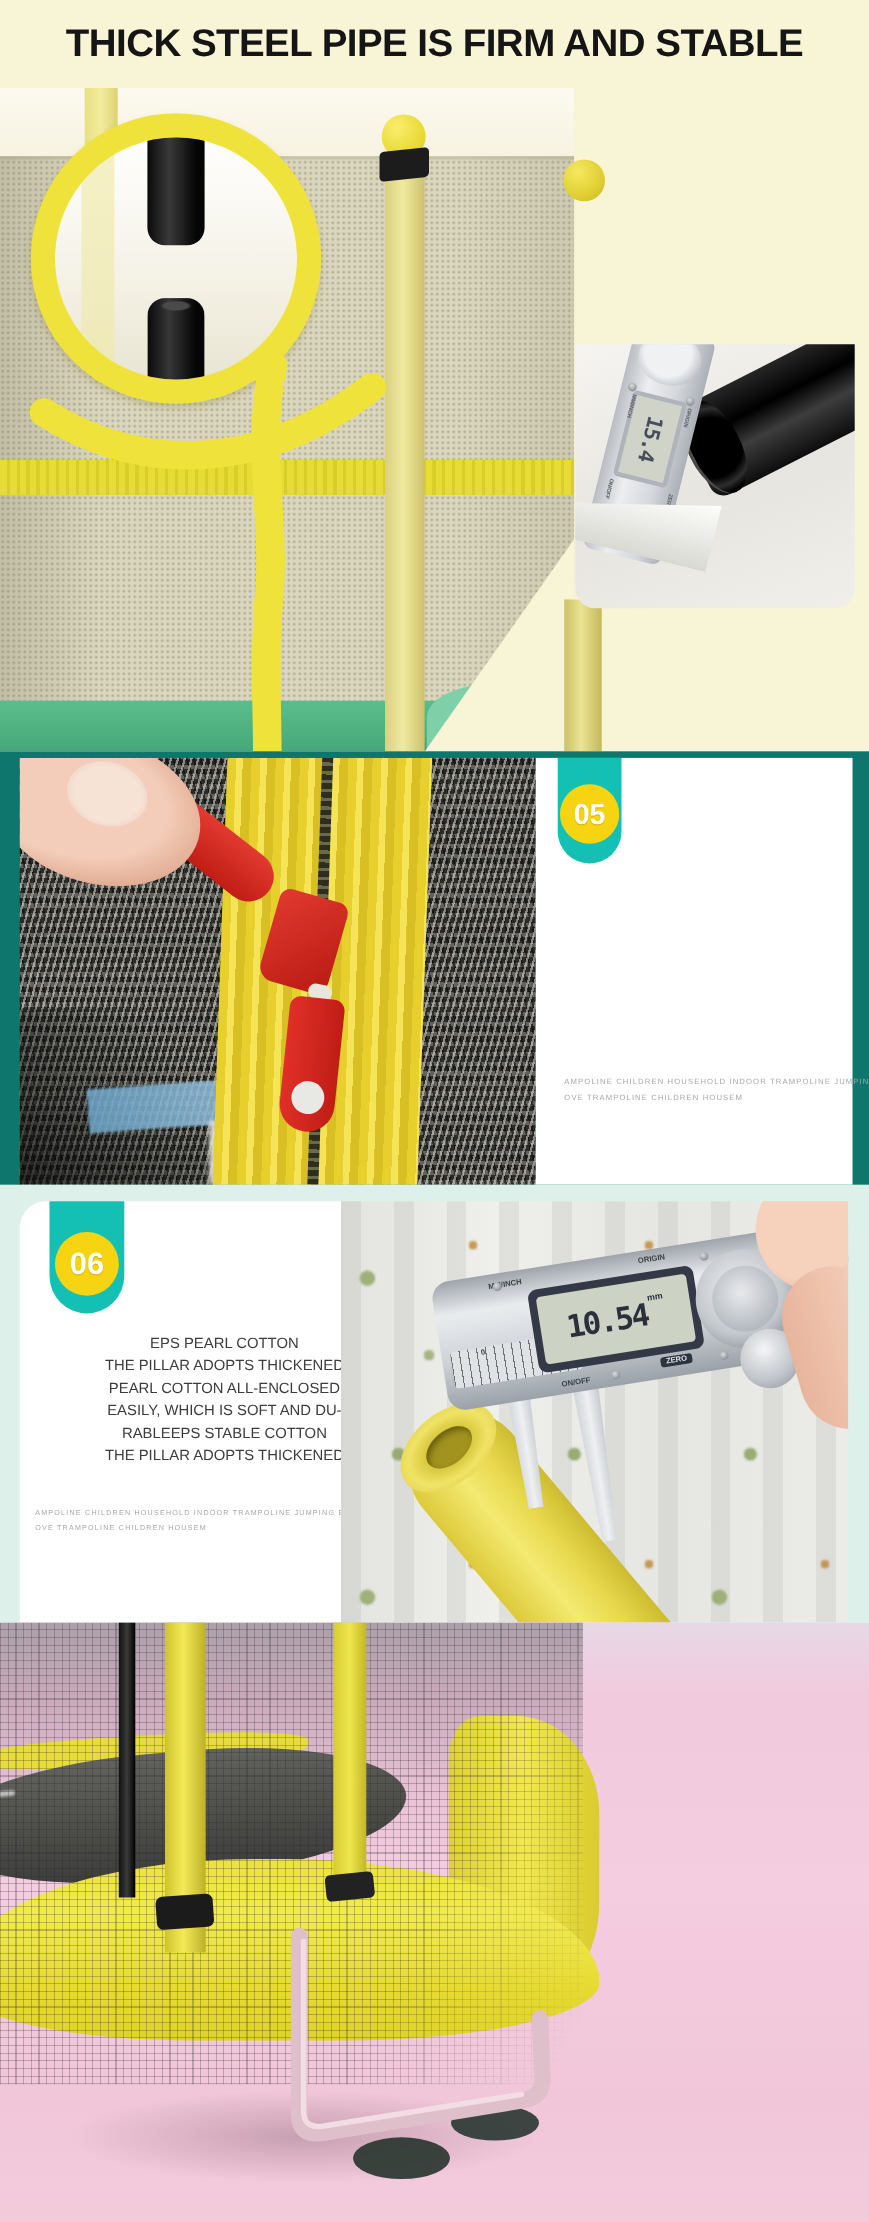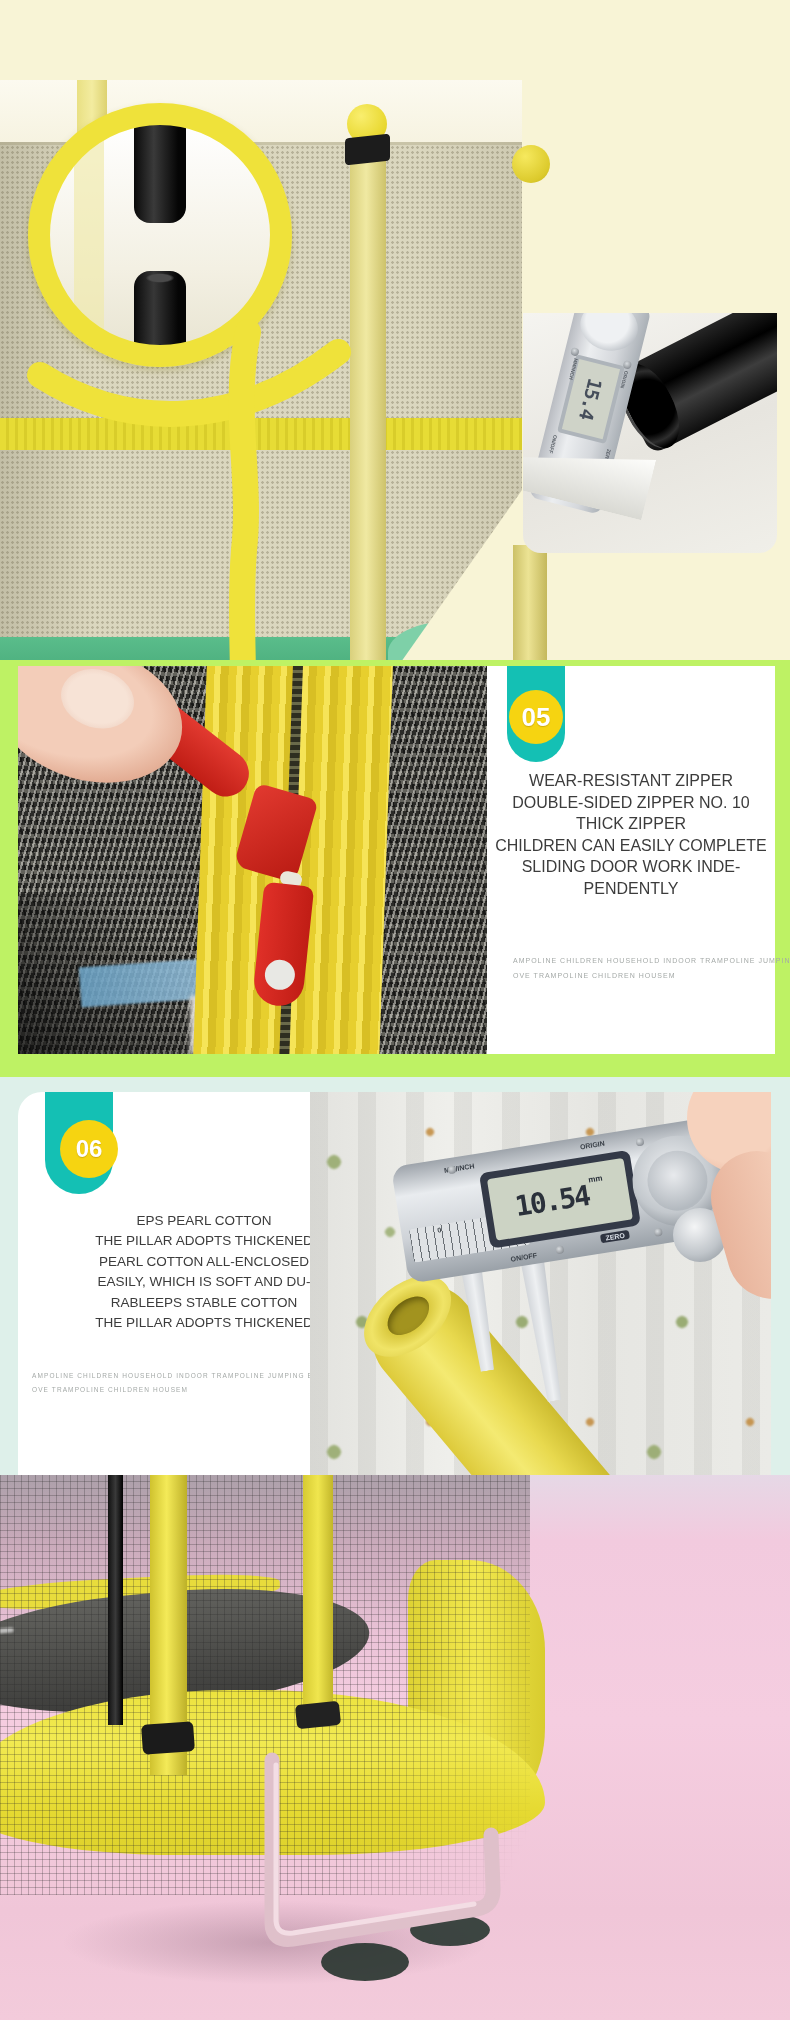--- a/index.html
+++ b/index.html
@@ -63,21 +63,21 @@
     display:flex;align-items:center;justify-content:center;}
   .c1-read{transform:rotate(90deg);font-family:"DejaVu Sans Mono",monospace;font-weight:bold;
     font-size:19px;color:#464e5b;letter-spacing:-1px;}
   .c1-lab{position:absolute;font-size:5px;color:#5a6068;font-weight:bold;transform:rotate(90deg);white-space:nowrap;}
   .c1-jaw{left:-22px;top:128px;width:150px;height:62px;transform:rotate(14deg);
     background:linear-gradient(180deg,#fdfdfb,#d9d9d3);clip-path:polygon(0 55%,100% 0,100% 100%,8% 100%);}
   .screw{position:absolute;width:8px;height:8px;border-radius:50%;
     background:radial-gradient(circle at 40% 35%,#d9dde0,#84898f 80%);}
 
   
-  .sec2{top:660px;left:0;width:790px;height:506px;background:#bef264;}
+  .sec2{top:683px;left:0;width:790px;height:506px;background:#0f766e;}
   .photo-zip{left:18px;top:6px;width:469px;height:388px;overflow:hidden;background-color:#44443e;
     background-image:
       repeating-linear-gradient(105deg,rgba(236,234,226,.5) 0 2px,transparent 2px 6px),
       repeating-linear-gradient(75deg,rgba(8,8,8,.55) 0 2px,transparent 2px 6px),
       repeating-linear-gradient(0deg,rgba(205,203,195,.22) 0 4px,rgba(18,18,18,.5) 4px 9px);}
   .zip-shadeBL{left:0;bottom:0;width:220px;height:160px;
     background:linear-gradient(45deg,rgba(10,10,10,.75),transparent 70%);}
   .zip-blue{left:62px;top:296px;width:155px;height:40px;transform:rotate(-4deg);opacity:.85;filter:blur(1px);
     background:linear-gradient(90deg,#6fa8cc,#9cc4de);}
   .zip-white{left:172px;top:330px;width:115px;height:58px;background:#e8e6e0;opacity:.9;filter:blur(2px);}
@@ -107,21 +107,21 @@
   .b05{left:2px;top:24px;width:54px;height:54px;font-size:26px;}
   .p-lines{left:0;width:100%;text-align:center;color:#3c3c3c;}
   .p05-lines{top:104px;font-size:16px;line-height:21.6px;}
   .fineprint{position:absolute;color:#a4a9a7;font-size:7px;letter-spacing:1px;line-height:2.2;white-space:nowrap;}
   .p05-fine{left:26px;top:287px;}
 
   
   .sec3{top:1077px;left:0;width:790px;height:398px;background:#def0ea;}
   .panel06{left:18px;top:15px;width:292px;height:383px;border-radius:24px 0 0 0;}
   .rib06{left:27px;top:0;width:68px;height:102px;border-radius:0 0 34px 34px;}
-  .b06{left:15px;top:28px;width:58px;height:58px;font-size:24px;}
+  .b06{left:5px;top:28px;width:58px;height:58px;font-size:28px;}
   .p06-lines{top:119px;font-size:13.5px;line-height:20.4px;margin-left:40px;}
   .p06-fine{left:14px;top:277px;font-size:6.5px;letter-spacing:1.1px;}
   .photo-foam{left:310px;top:15px;width:461px;height:383px;overflow:hidden;
     background:linear-gradient(90deg,#e3e3df,#efefeb 30%,#e6e6e2 62%,#ebebe7);}
   .curtain{left:0;top:0;width:100%;height:100%;
     background-image:repeating-linear-gradient(90deg,rgba(160,160,155,.18) 0 18px,transparent 18px 48px);}
   .leafdots{left:0;top:0;width:100%;height:100%;opacity:.85;filter:blur(1px);
     background-image:
       radial-gradient(circle 7px at 24px 70px,#93a767 97%,transparent),
       radial-gradient(circle 5px at 80px 140px,#9aad70 97%,transparent),
@@ -192,20 +192,21 @@
   .floor-shadow{left:60px;top:425px;width:430px;height:85px;
     background:radial-gradient(ellipse,rgba(120,85,105,.35),transparent 70%);}
   .leg-svg{left:0;top:0;width:545px;height:545px;}
 </style>
 </head>
 <body>
 
 <div class="canvas">
 
   <div class="abs sec1">
+    <div class="abs page-title">THICK STEEL PIPE IS FIRM AND STABLE</div>
 
     <div class="abs photo-tramp">
       <div class="abs wall"></div>
       <div class="abs mesh"></div>
       <div class="abs mesh-shade"></div>
       <div class="abs band-yellow"></div>
       <div class="abs green-pad"></div>
       <div class="abs green-circle"></div>
       <div class="abs wedge"></div>
       <div class="abs pole-left-top"></div>
@@ -267,28 +268,20 @@
         <div class="abs zip-pull2-hole"></div>
       </div>
       <div class="abs finger">
         <div class="abs fingernail"></div>
       </div>
     </div>
 
     <div class="abs panel panel05">
       <div class="abs ribbon rib05">
         <div class="badge-circ b05">05</div>
-      </div>
-      <div class="abs p-lines p05-lines">
-        <div>WEAR-RESISTANT ZIPPER</div>
-        <div>DOUBLE-SIDED ZIPPER NO. 10</div>
-        <div>THICK ZIPPER</div>
-        <div>CHILDREN CAN EASILY COMPLETE</div>
-        <div>SLIDING DOOR WORK INDE-</div>
-        <div>PENDENTLY</div>
       </div>
       <div class="fineprint p05-fine">
         <div>AMPOLINE CHILDREN HOUSEHOLD INDOOR TRAMPOLINE JUMPING BE</div>
         <div>OVE TRAMPOLINE CHILDREN HOUSEM</div>
       </div>
     </div>
   </div>
 
   <div class="abs sec3">
     <div class="abs panel panel06">

